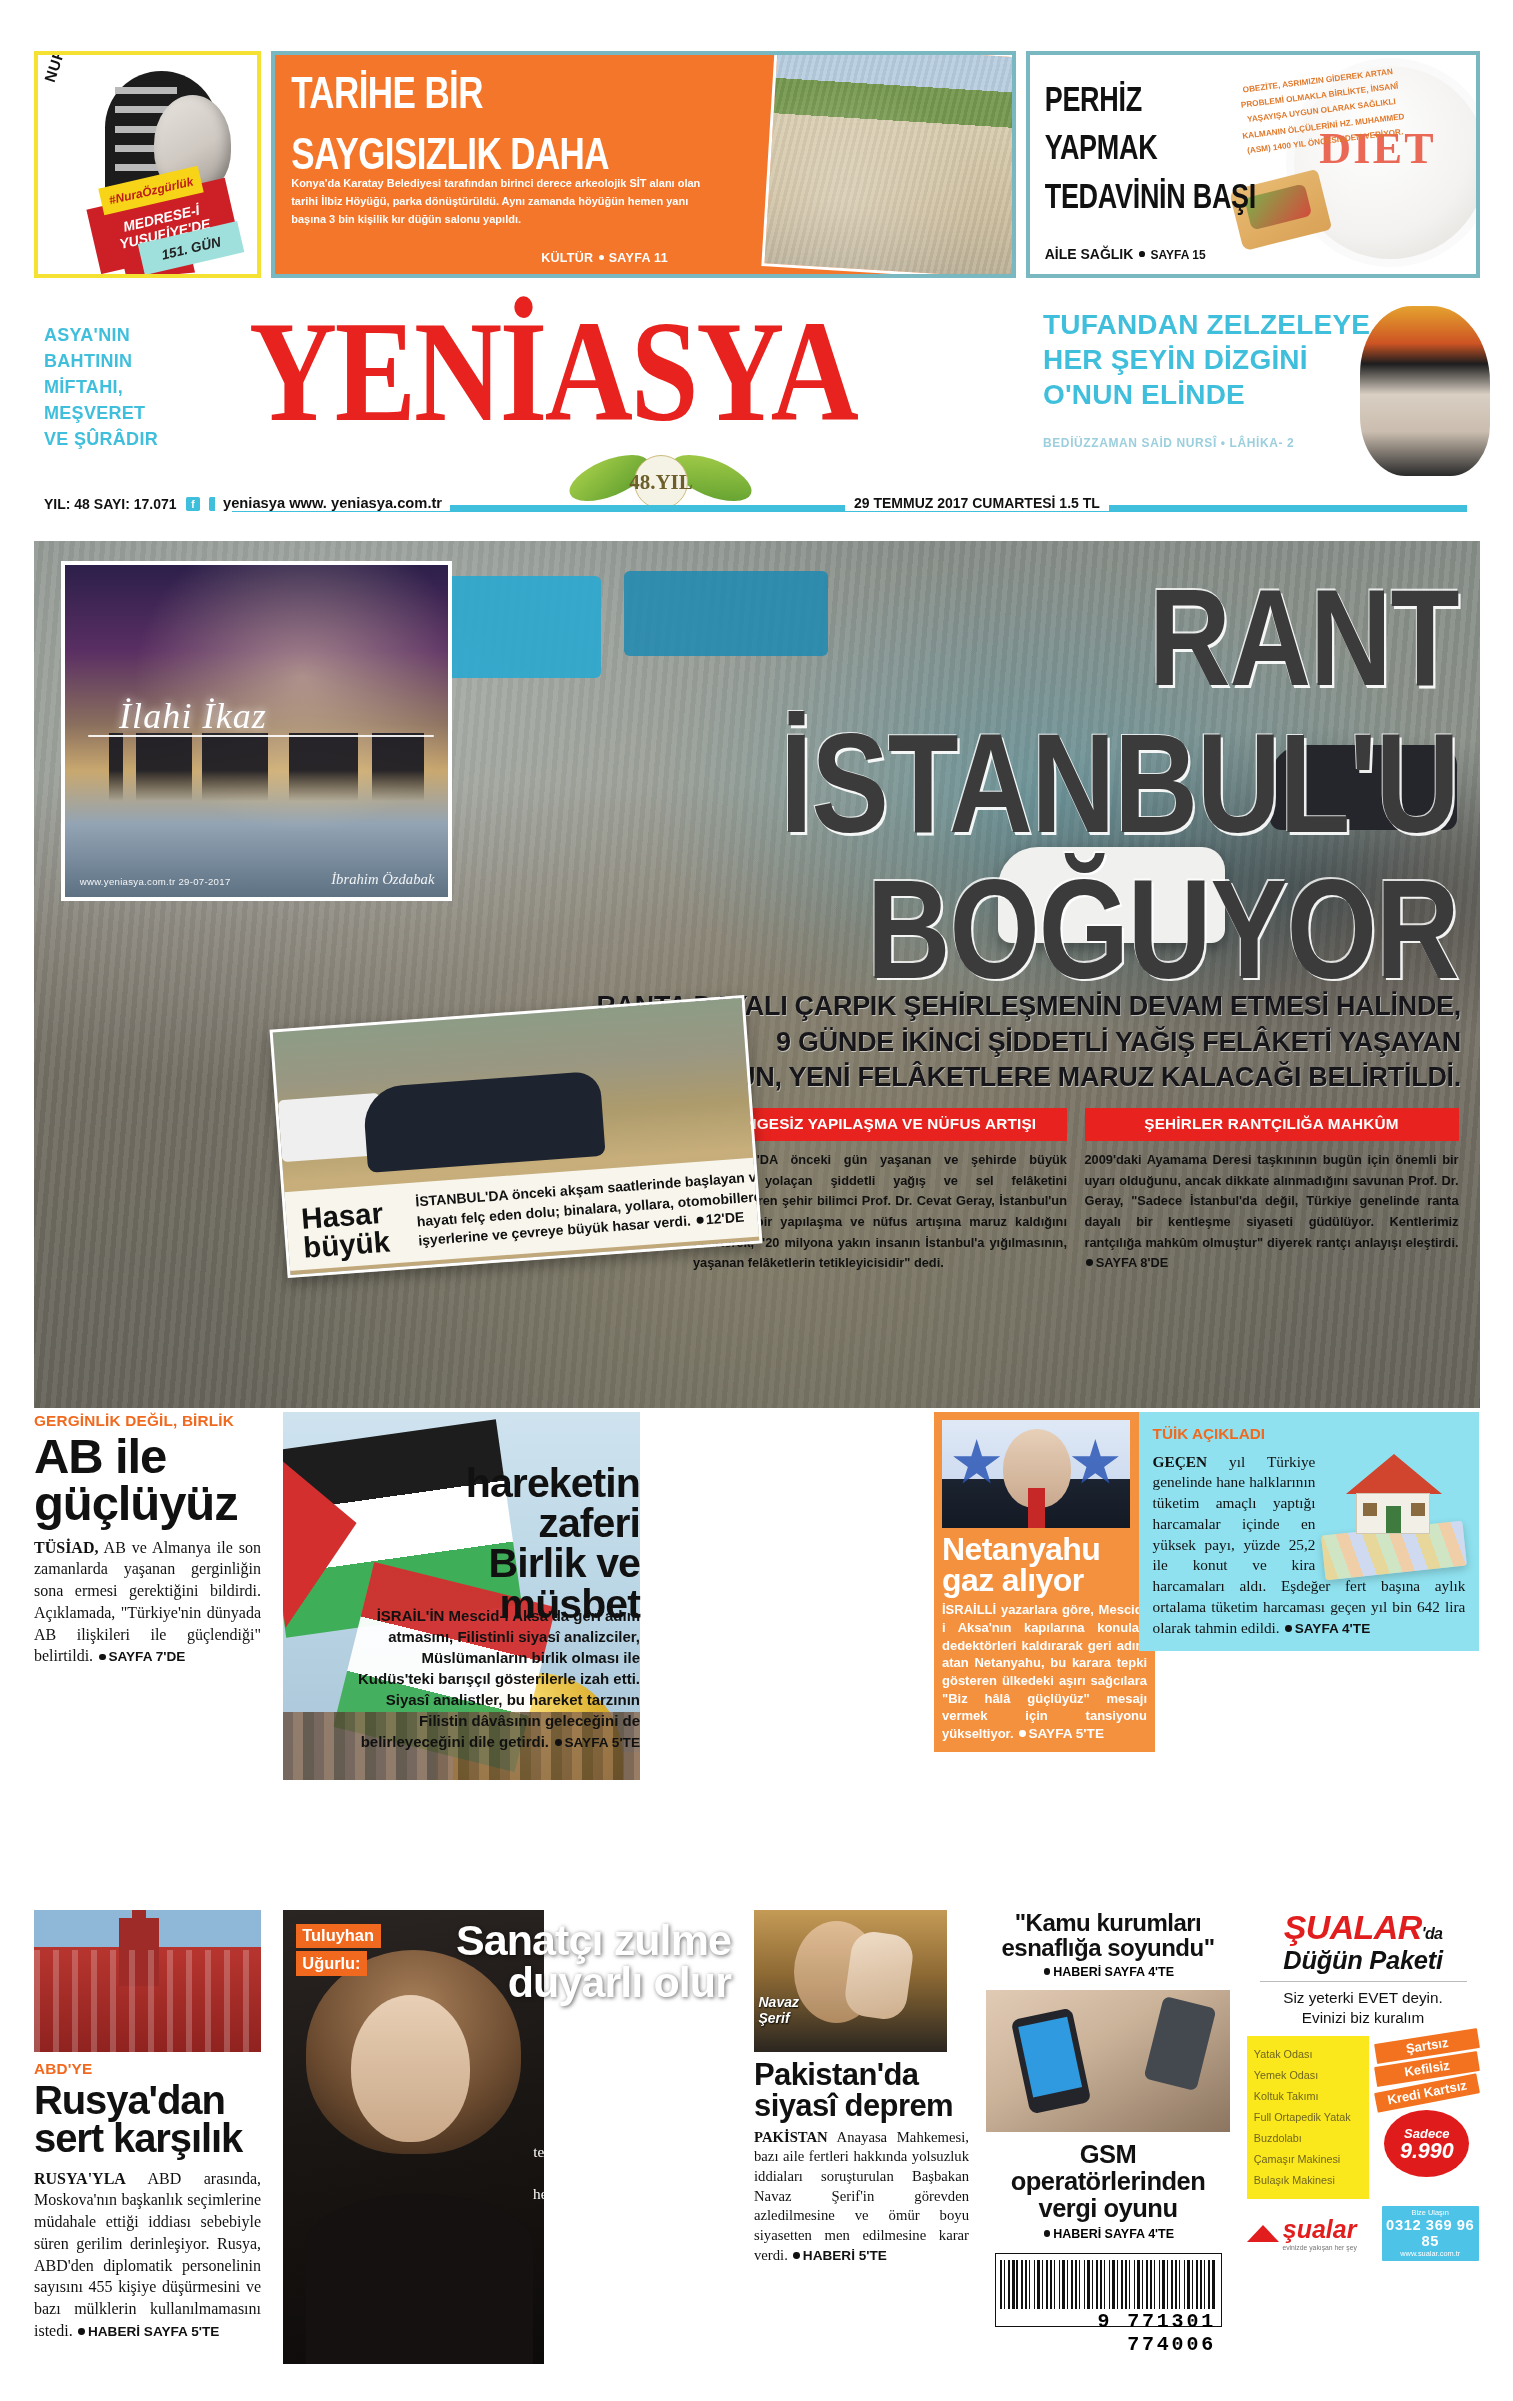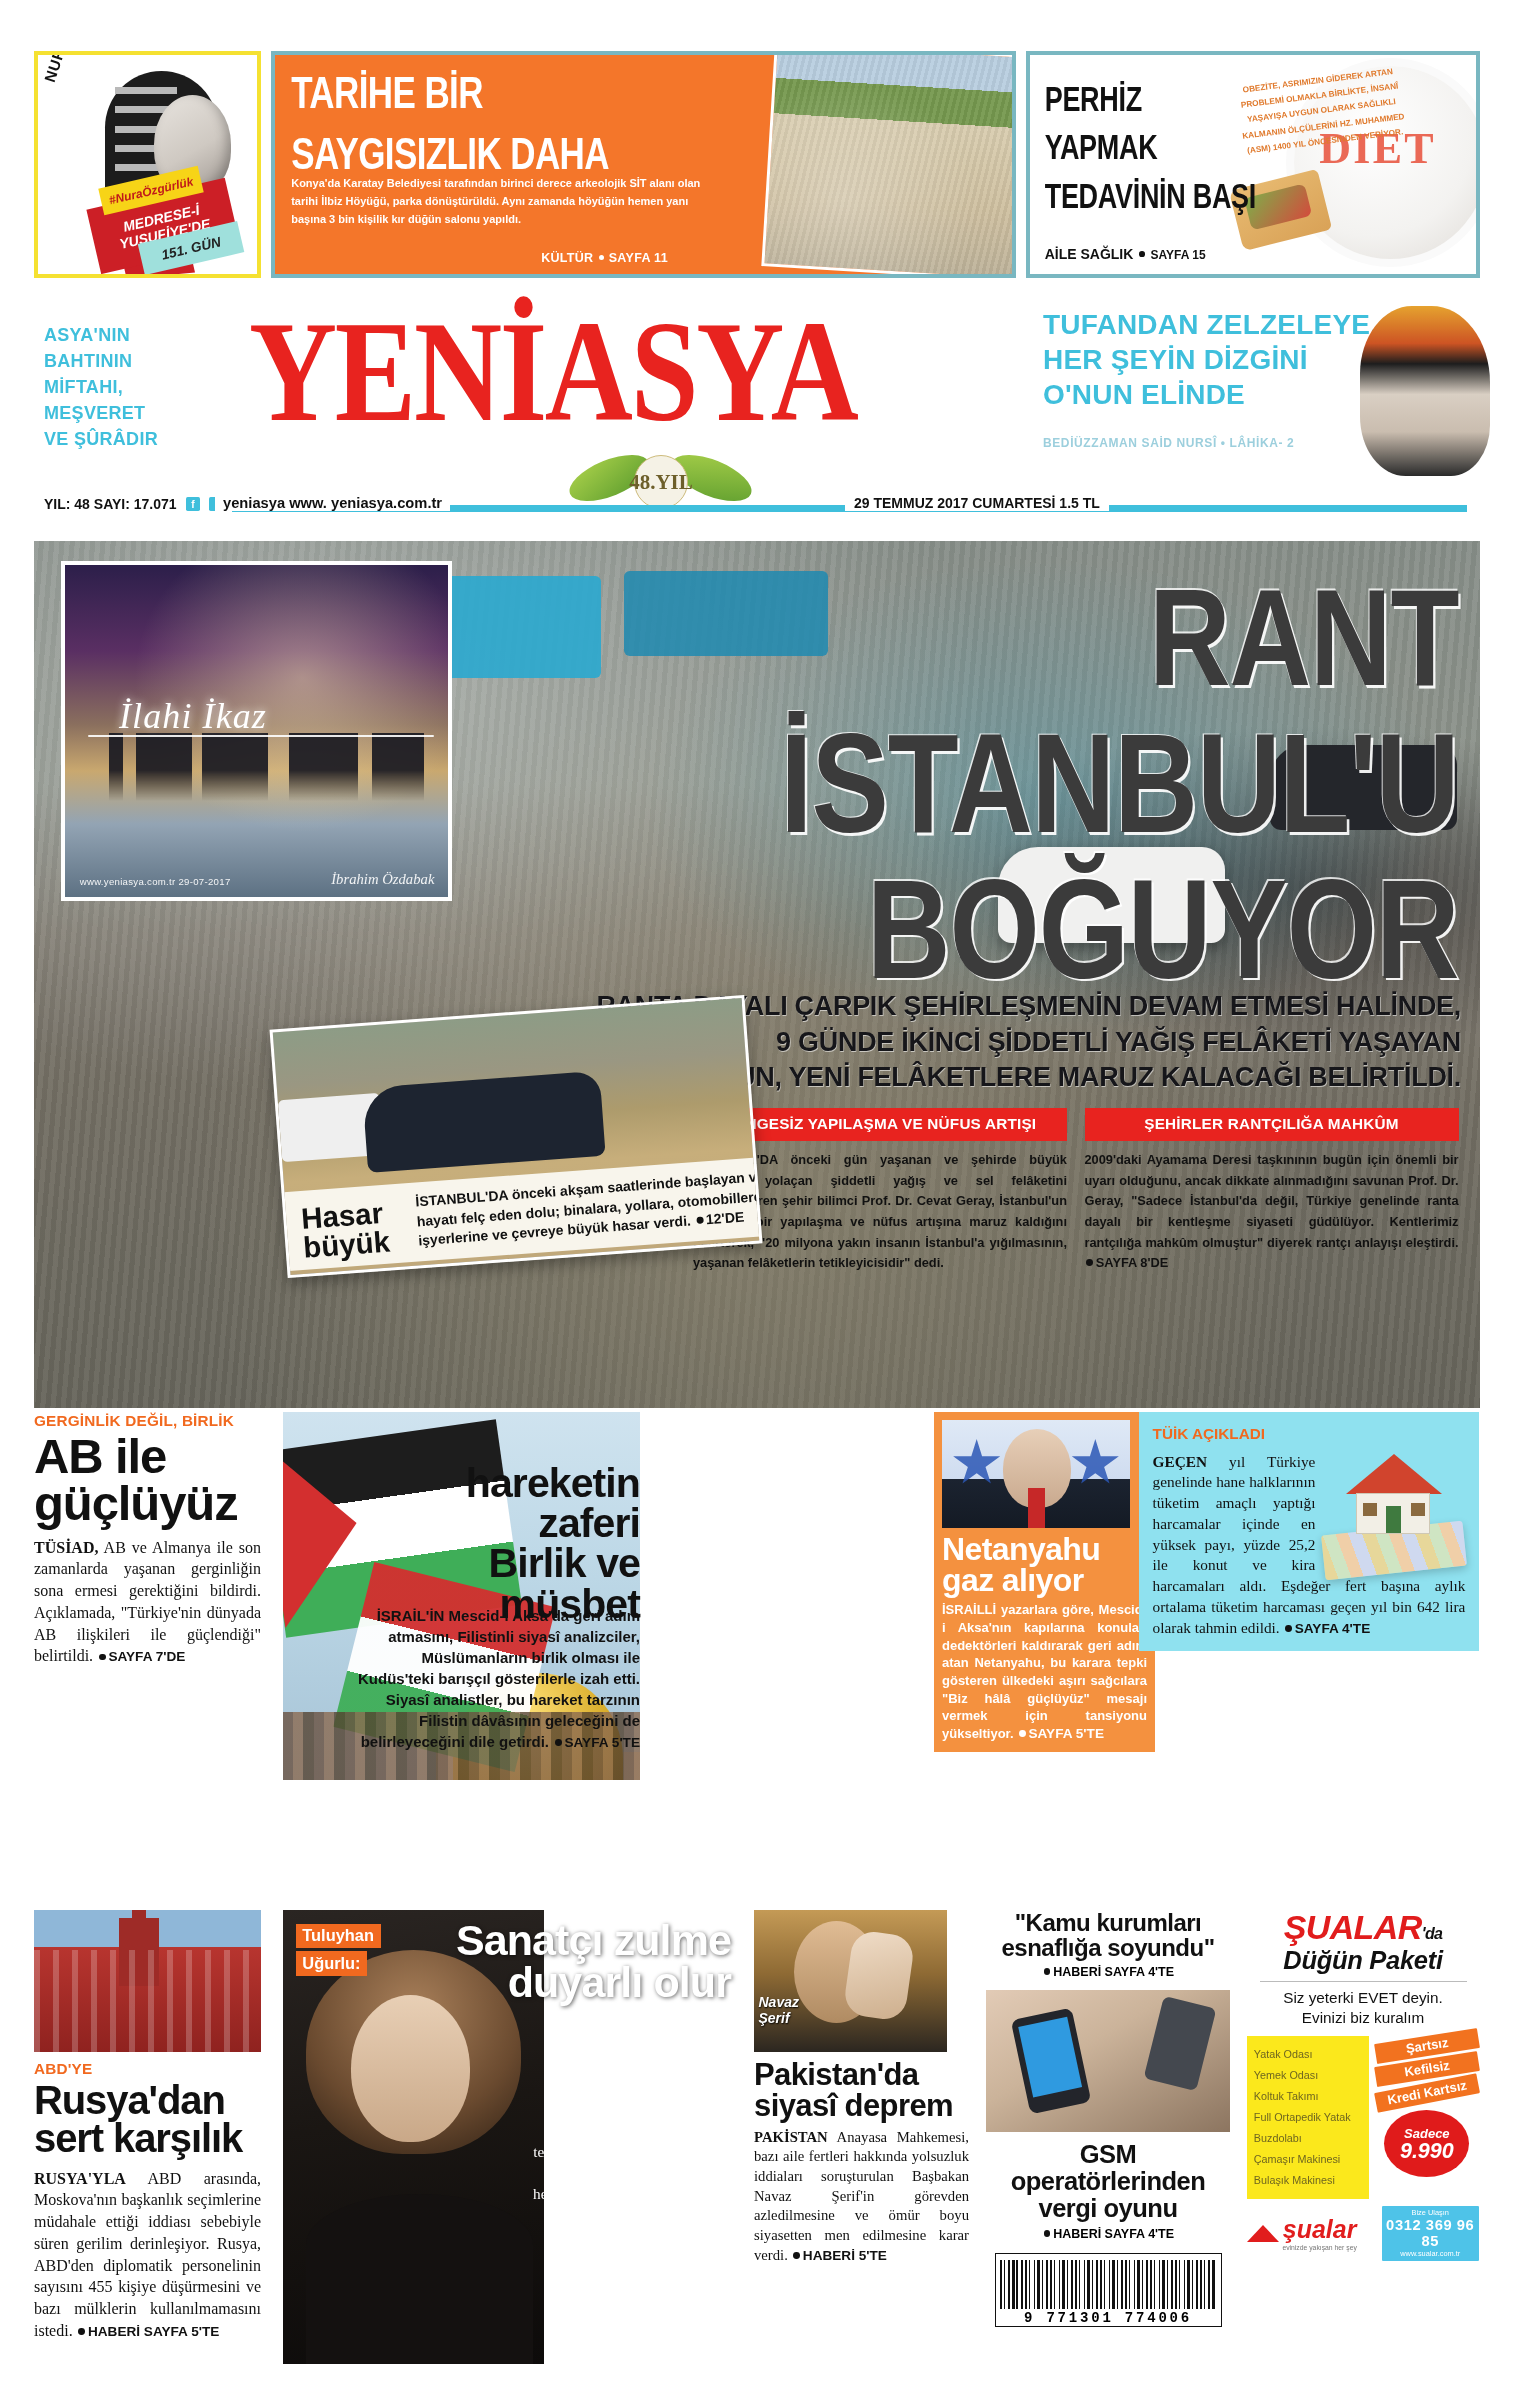--- a/index.html
+++ b/index.html
@@ -324,21 +324,21 @@
   .mini-ref { text-align:center; font-weight:bold; font-size:12.5px; margin-top:4.5px;}
   .gsm-photo { width:244px; height:142px; margin-top:11.3px; position:relative; overflow:hidden;
     background: linear-gradient(150deg,#e2cbb6 0%, #cbb39a 40%, #8c7560 100%); }
   .gsm-photo .phone1 { position:absolute; left:34px; top:23px; width:62px; height:96px; background:#23252b; border-radius:8px; transform:rotate(-12deg);}
   .gsm-photo .phone1:after{content:""; position:absolute; left:5.7px; top:8px; right:5.7px; bottom:16px; background:#2f9ae0;}
   .gsm-photo .phone2 { position:absolute; right:23px; top:11.3px; width:54px; height:85px; background:#44484f; border-radius:6.8px; transform:rotate(14deg);}
   .gsm-head { font-weight:bold; font-size:25.5px; line-height:1.06; text-align:center; color:#111; margin-top:9px; letter-spacing:-0.5px;}
   .barcode { margin:12.5px auto 0; width:227px; height:74px; border:1.1px solid #111; padding:5.7px 4.5px 2.3px; background:#fff;}
   .barcode .bars { height:49px; width:100%;
     background: repeating-linear-gradient(90deg,#111 0 2.3px, #fff 2.3px 4px, #111 4px 5.1px, #fff 5.1px 8.5px, #111 8.5px 10.2px, #fff 10.2px 12.5px);}
-  .barcode .num { text-align:center; font-family:"Liberation Mono", monospace; font-weight:bold; font-size:14px; letter-spacing:2.8px; margin-top:1.1px;}
+  .barcode .num { text-align:right; font-family:"Liberation Mono", monospace; font-weight:bold; font-size:20px; letter-spacing:2.8px; margin-top:1.1px;}
 
   .col-ad { position:absolute; left:1213px; top:0; width:232px; text-align:center; }
   .ad-brand { font-weight:bold; font-style:italic; font-size:34px; color:#e11d1d; letter-spacing:-0.6px; line-height:1;}
   .ad-brand sub { font-size:16px; color:#111; vertical-align:baseline;}
   .ad-sub { font-weight:bold; font-style:italic; font-size:25.5px; color:#111; margin-top:2.3px; letter-spacing:-0.3px;}
   .ad-rule { height:1.1px; background:#bbb; margin:5.7px 12.5px; }
   .ad-line { font-size:15.3px; color:#111; line-height:1.3;}
   .ad-mid { display:flex; margin-top:8px; gap:5.7px; }
   .ad-list { flex:0 0 122px; background:#fbe81c; text-align:left; padding:8px 6.8px; }
   .ad-list div { font-size:10.8px; color:#6f6620; line-height:1.95; white-space:nowrap;}

